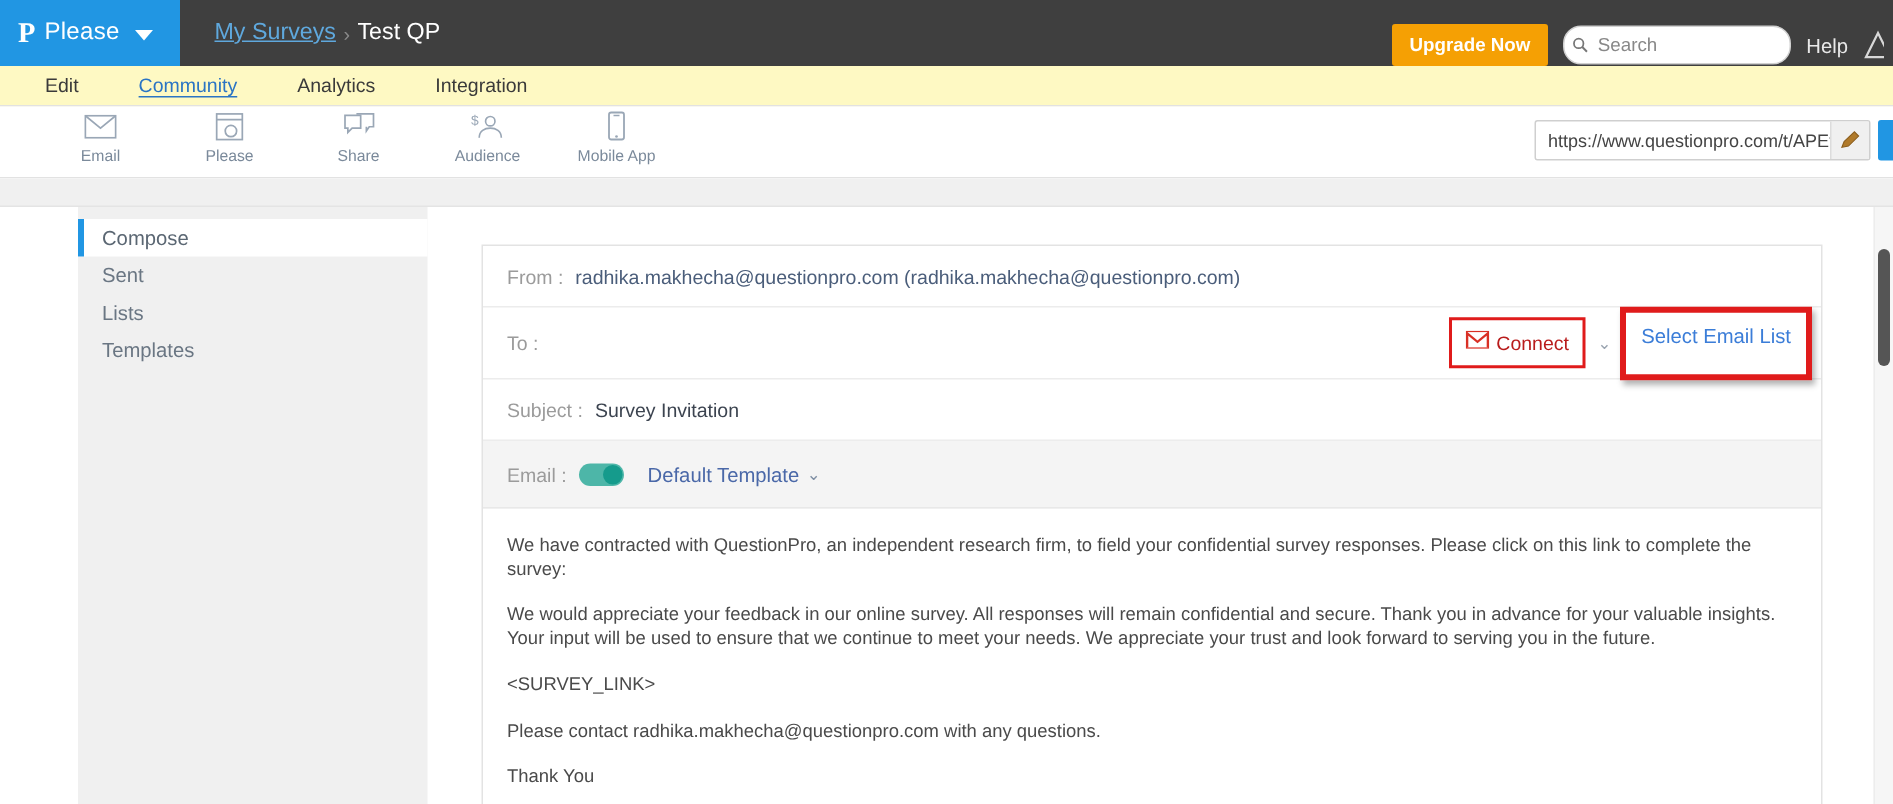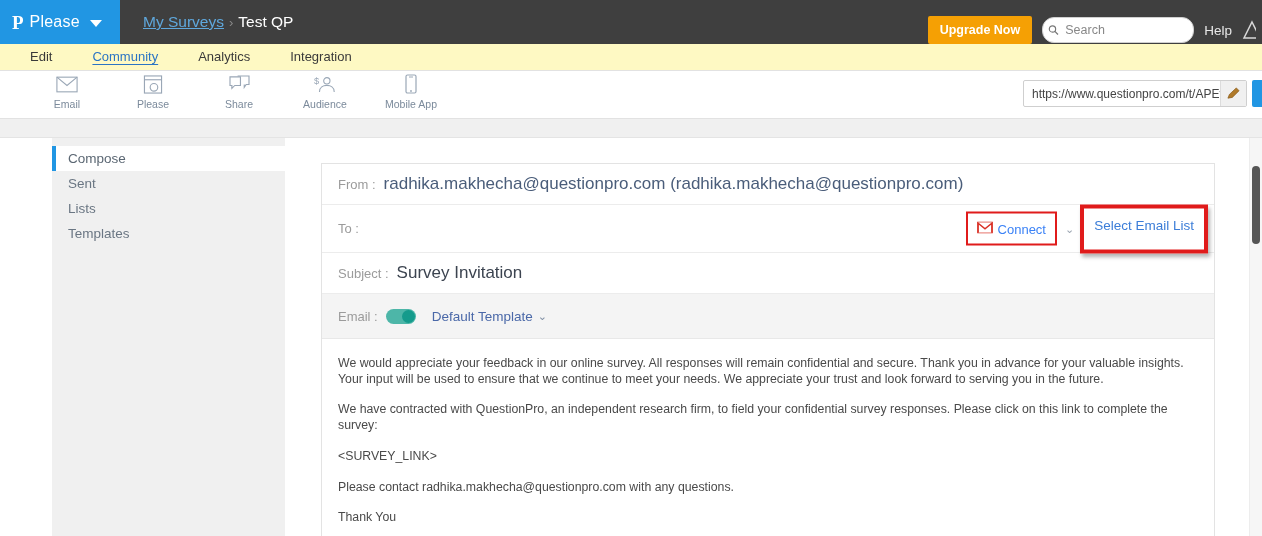--- a/index.html
+++ b/index.html
@@ -291,21 +291,21 @@
     min-height: 41px;
   }
   .row-label {
     color: #9b9b9b;
     font-size: 13px;
     margin-right: 8px;
     white-space: nowrap;
   }
   .row-value {
     color: #4a5d7a;
-    font-size: 17px;
+    font-size: 13px;
   }
   .row-value.dark { color: #3c4450; }
 
   .row-to { min-height: 48px; }
 
   
   .to-actions {
     position: absolute;
     right: 6px;
     top: 50%;
@@ -316,21 +316,21 @@
   .connect-btn {
     display: flex;
     align-items: center;
     gap: 5px;
     border: 2px solid #e01b1b;
     padding: 6px 9px;
     cursor: pointer;
     background: #ffffff;
   }
   .connect-label {
-    color: #3b82f6;
+    color: #b91c1c;
     font-size: 13px;
   }
   .chev-small {
     color: #9aa4b0;
     font-size: 11px;
     margin: 0 6px 0 8px;
     cursor: pointer;
     user-select: none;
   }
   .select-list-box {
@@ -581,22 +581,22 @@
         </div>
 
         <div class="row row-template">
           <span class="row-label">Email :</span>
           <span class="toggle"></span>
           <span class="template-name">Default Template</span>
           <span class="chev-tmpl">⌄</span>
         </div>
 
         <div class="mailbody">
+          <p>We have contracted with QuestionPro, an independent research firm, to field your confidential survey responses.  Please click on this link to complete the survey:</p>
           <p>We would appreciate your feedback in our online survey.  All responses will remain confidential and secure.  Thank you in advance for your valuable insights.  Your input will be used to ensure that we continue to meet your needs. We appreciate your trust and look forward to serving you in the future.</p>
-          <p>We have contracted with QuestionPro, an independent research firm, to field your confidential survey responses.  Please click on this link to complete the survey:</p>
           <p>&lt;SURVEY_LINK&gt;</p>
           <p>Please contact radhika.makhecha@questionpro.com with any questions.</p>
           <p>Thank You</p>
         </div>
 
       </div>
     </div>
   </div>
 
   <div class="scrollbar">

